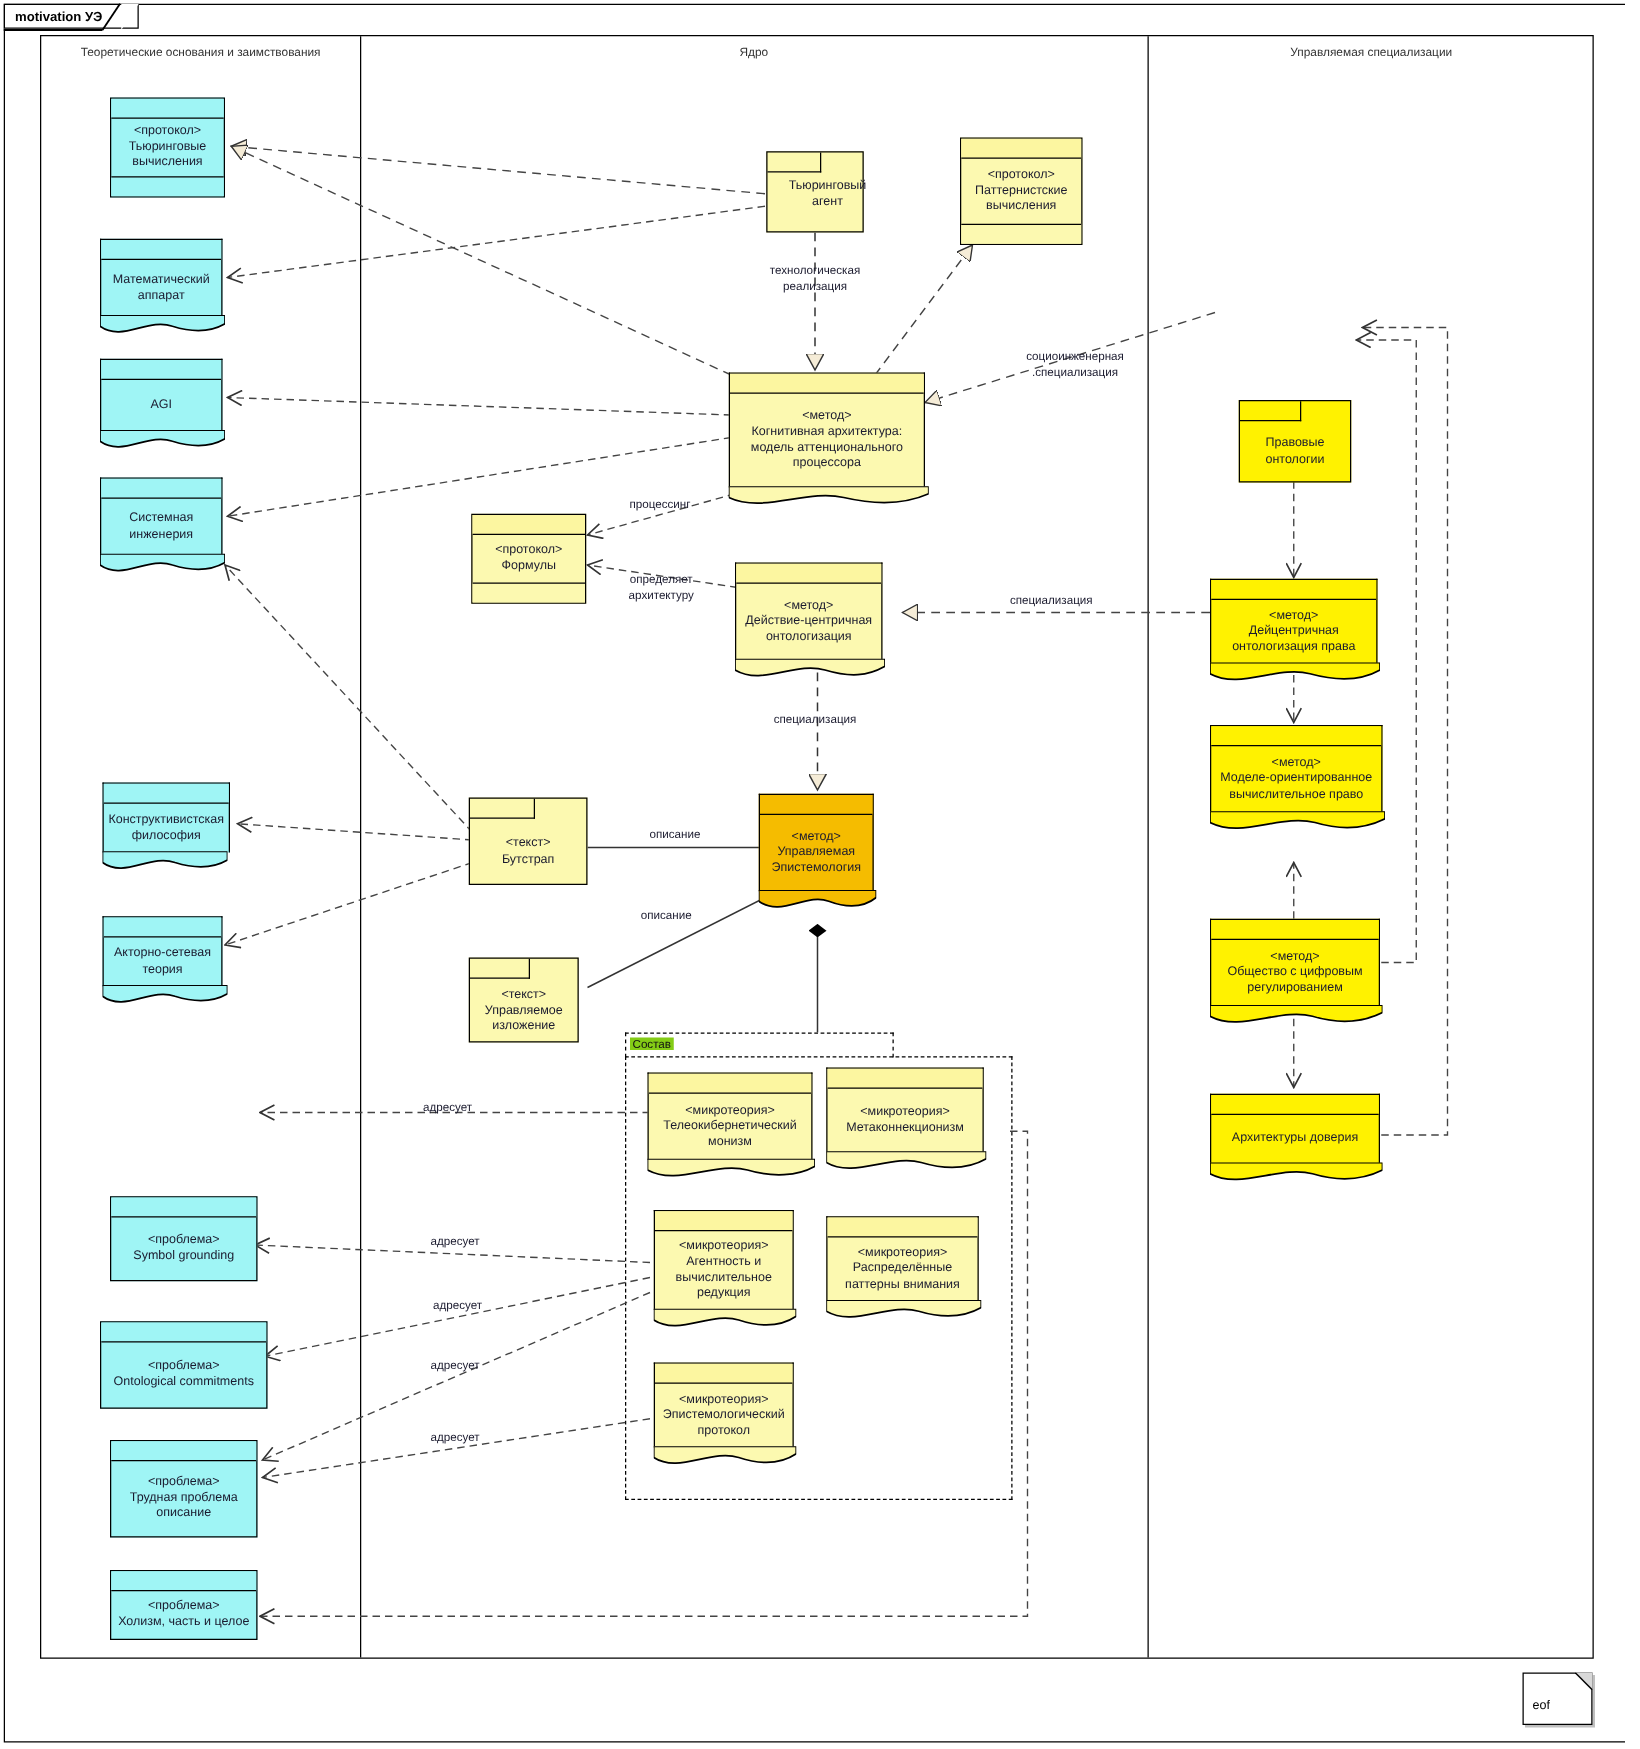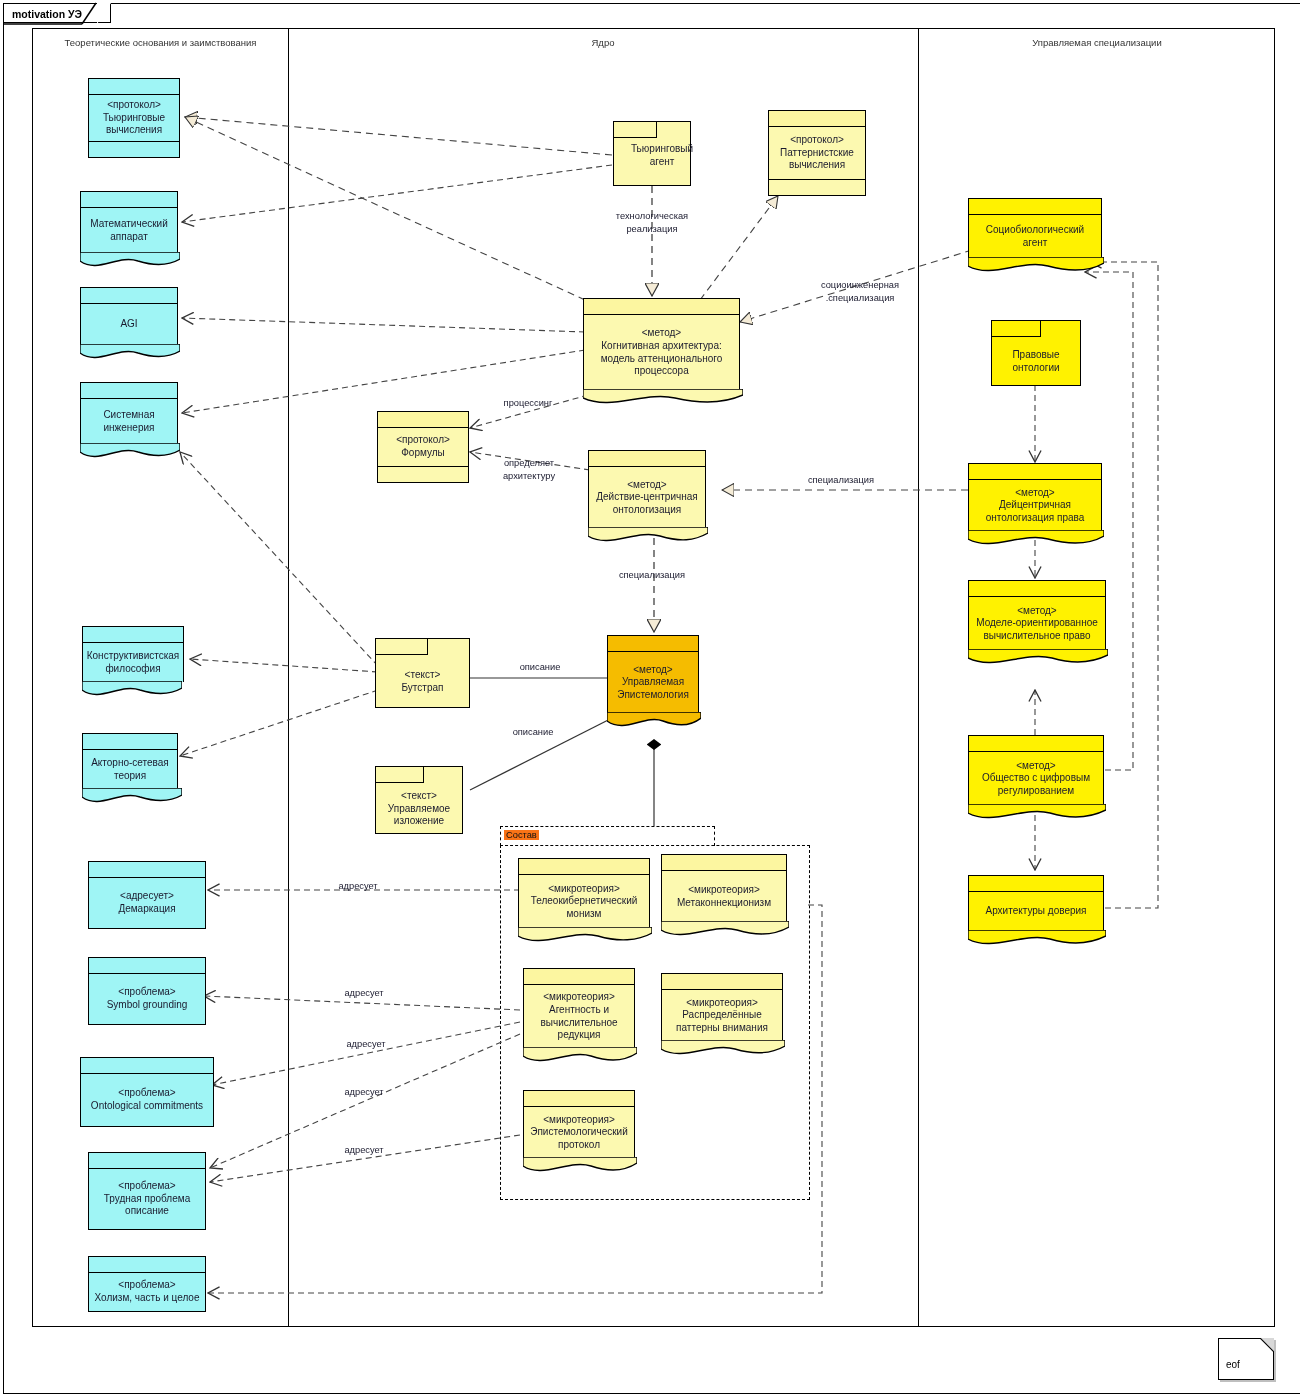--- a/index.html
+++ b/index.html
@@ -40,21 +40,21 @@
   .orange{background:#f5bc00;}
   .orange .hdr{background:#f5bc00;}
 
   
   .doc{border-bottom:none;}
   .doc .tear{position:absolute;left:-1.2px;right:-1.2px;bottom:-17px;height:18px;}
   .tabbed .tabbox{position:absolute;left:0;top:0;height:16px;width:56%;border-right:1.2px solid #000;border-bottom:1.2px solid #000;box-sizing:border-box;}
 
   
   .groupframe{position:absolute;border:1.3px dashed #000;box-sizing:border-box;background:transparent;}
-  .grouplabel{position:absolute;font-size:9.3px;color:#111;background:#f97316;padding:0 2px;}
+  .grouplabel{position:absolute;font-size:9.3px;color:#111;background:#84cc16;padding:0 2px;}
 
   
   .eofnote{position:absolute;border:1.4px solid #000;background:#fff;box-sizing:border-box;
            box-shadow:2px 2px 0 rgba(0,0,0,.25);}
   .eofnote .fold{position:absolute;right:-1px;top:-1px;width:0;height:0;
            border-top:14px solid #d8d8d8;border-left:14px solid transparent;}
   .eofnote .foldline{position:absolute;right:-1px;top:-1px;width:14px;height:14px;}
   .eofnote span{position:absolute;left:7px;top:20px;font-size:10px;color:#000;}
 
   svg.wires{position:absolute;left:0;top:0;width:1312px;height:1399px;overflow:visible;pointer-events:none;}
@@ -223,27 +223,20 @@
   <div class="node cyan doc" style="left:82px;top:733px;width:96px;height:56px;z-index:3">
     <div class="hdr"></div>
     <div class="body" style="top:16px;bottom:0;">
       <span class="nm">Акторно-сетевая теория</span>
     </div>
     <svg class="tear" viewBox="0 0 100 18" preserveAspectRatio="none">
       <path d="M0,0 L0,9 C18,22 38,2 58,9 C74,14 88,14 100,7 L100,0 z" fill="#9ff5f5" stroke="#000" stroke-width="1.4" vector-effect="non-scaling-stroke"></path>
     </svg>
   </div>
 
-  <div class="node cyan" style="left:88px;top:861px;width:118px;height:68px;z-index:3">
-    <div class="hdr"></div>
-    <div class="body" style="top:16px;bottom:0;">
-      <span class="stereo">&lt;адресует&gt;</span>
-      <span class="nm">Демаркация</span>
-    </div>
-  </div>
 
   <div class="node cyan" style="left:88px;top:957px;width:118px;height:68px;z-index:3">
     <div class="hdr"></div>
     <div class="body" style="top:16px;bottom:0;">
       <span class="stereo">&lt;проблема&gt;</span>
       <span class="nm">Symbol grounding</span>
     </div>
   </div>
 
   <div class="node cyan" style="left:80px;top:1057px;width:134px;height:70px;z-index:3">
@@ -392,29 +385,20 @@
     <div class="hdr"></div>
     <div class="body" style="top:16px;bottom:0;">
       <span class="stereo">&lt;микротеория&gt;</span>
       <span class="nm">Эпистемологический протокол</span>
     </div>
     <svg class="tear" viewBox="0 0 114 18" preserveAspectRatio="none">
       <path d="M0,0 L0,9 C20,22 46,2 68,9 C86,15 102,14 114,6 L114,0 z" fill="#fcf9b0" stroke="#000" stroke-width="1.4" vector-effect="non-scaling-stroke"></path>
     </svg>
   </div>
 
-  <div class="node bright doc" style="left:968px;top:198px;width:134px;height:60px;z-index:3">
-    <div class="hdr"></div>
-    <div class="body" style="top:16px;bottom:0;">
-      <span class="nm">Социобиологический агент</span>
-    </div>
-    <svg class="tear" viewBox="0 0 136 18" preserveAspectRatio="none">
-      <path d="M0,0 L0,9 C24,22 54,2 80,9 C102,15 122,14 136,6 L136,0 z" fill="#fff200" stroke="#000" stroke-width="1.4" vector-effect="non-scaling-stroke"></path>
-    </svg>
-  </div>
 
   <div class="node bright tabbed" style="left:991px;top:320px;width:90px;height:66px;z-index:3">
     <div class="tabbox"></div>
     <div class="body" style="top:18px;bottom:0;">
       <span class="nm">Правовые онтологии</span>
     </div>
   </div>
 
   <div class="node bright doc" style="left:968px;top:463px;width:134px;height:68px;z-index:3">
     <div class="hdr"></div>

